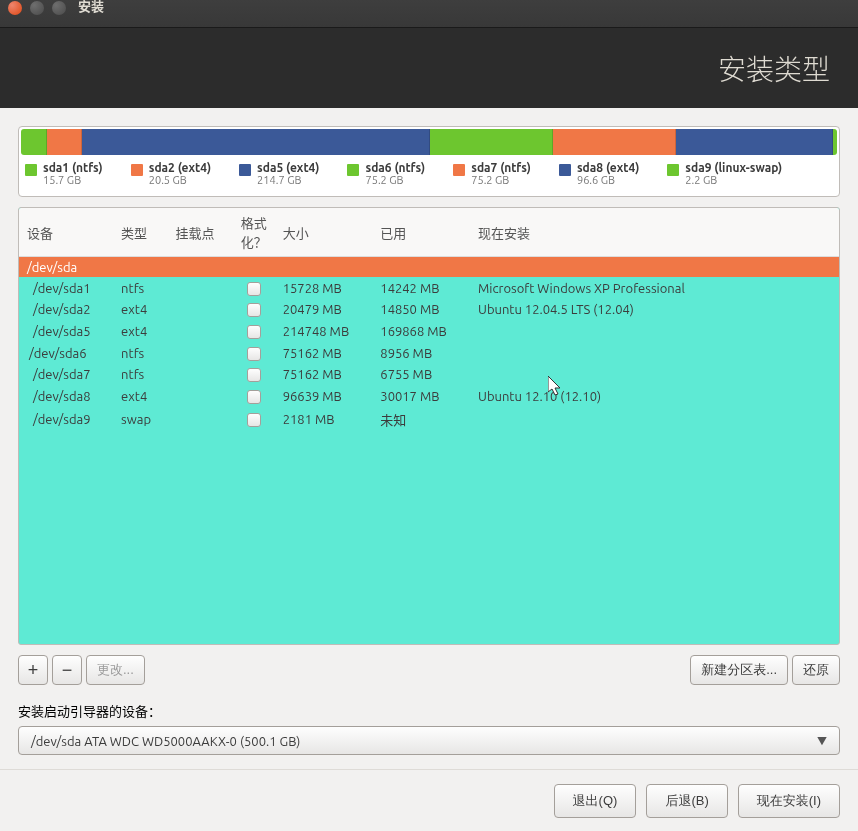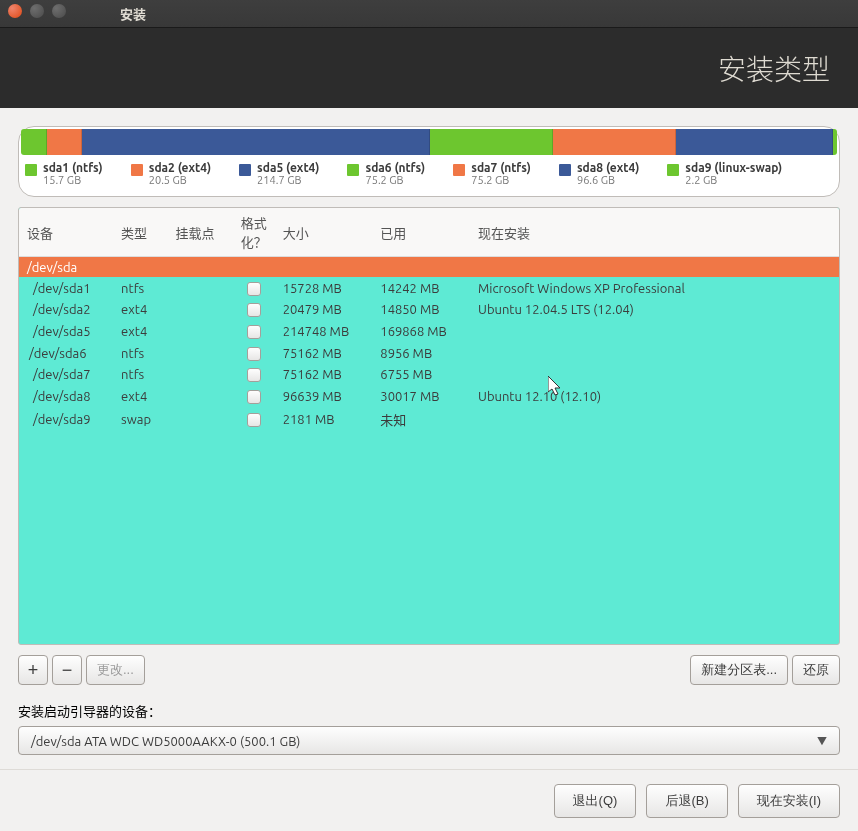--- a/index.html
+++ b/index.html
@@ -1,31 +1,31 @@
 <!DOCTYPE html>
 <html><head>
   <meta charset="utf-8">
   <style>
     * { margin: 0; padding: 0; box-sizing: border-box; }
     body { font-family: "Ubuntu", "Noto Sans CJK SC", sans-serif; background: #2c2c2c; width: 858px; height: 831px; overflow: hidden; position: relative; }
     
-    .titlebar { height: 28px; background: linear-gradient(to bottom, #3e3e3e, #383838); display: flex; align-items: flex-start; padding: 4px 8px; border-bottom: 1px solid #1a1a1a; gap: 42px; }
+    .titlebar { height: 28px; background: linear-gradient(to bottom, #3e3e3e, #383838); display: flex; align-items: flex-end; padding: 12px 8px; border-bottom: 1px solid #1a1a1a; }
     .window-controls { display: flex; gap: 8px; }
     .window-btn { width: 14px; height: 14px; border-radius: 50%; display: flex; align-items: center; justify-content: center; }
     .close-btn { background: radial-gradient(circle at 30% 30%, #f0856d, #dd4814); }
     .min-btn { background: radial-gradient(circle at 30% 30%, #6e6e6e, #4a4a4a); }
     .max-btn { background: radial-gradient(circle at 30% 30%, #6e6e6e, #4a4a4a); }
     .title { color: #dfdbd2; font-size: 13px; margin-left: 12px; font-weight: bold; }
     
     .header { padding: 20px 28px; }
     .header h1 { color: #dfdbd2; font-size: 28px; font-weight: 300; text-align: right; }
     
     .installer-body { background: #f2f1f0; margin: 0; padding: 18px 18px 0 18px; height: calc(100% - 28px - 72px - 70px); display: flex; flex-direction: column; }
     
-    .partition-bar-wrap { border: 1px solid #c0bcb8; background: #fff; border-radius: 16px; padding: 2px 2px 10px 2px; }
+    .partition-bar-wrap { border: 1px solid #c0bcb8; background: #fff; border-radius: 4px; padding: 2px 2px 10px 2px; }
     .partition-bar { display: flex; height: 26px; gap: 0; border-radius: 3px; overflow: hidden; }
     .partition-bar .seg { border-right: 1px solid rgba(0,0,0,0.15); }
     .partition-bar .seg:last-child { border-right: none; }
     
     .legend { display: flex; gap: 28px; margin-top: 6px; padding: 0 4px; }
     .legend-item { display: flex; align-items: flex-start; gap: 6px; }
     .legend-color { width: 12px; height: 12px; margin-top: 3px; border-radius: 1px; }
     .legend-text { display: flex; flex-direction: column; }
     .legend-title { font-size: 12px; font-weight: bold; color: #3c3c3c; white-space: nowrap; }
     .legend-size { font-size: 11px; color: #777; }

